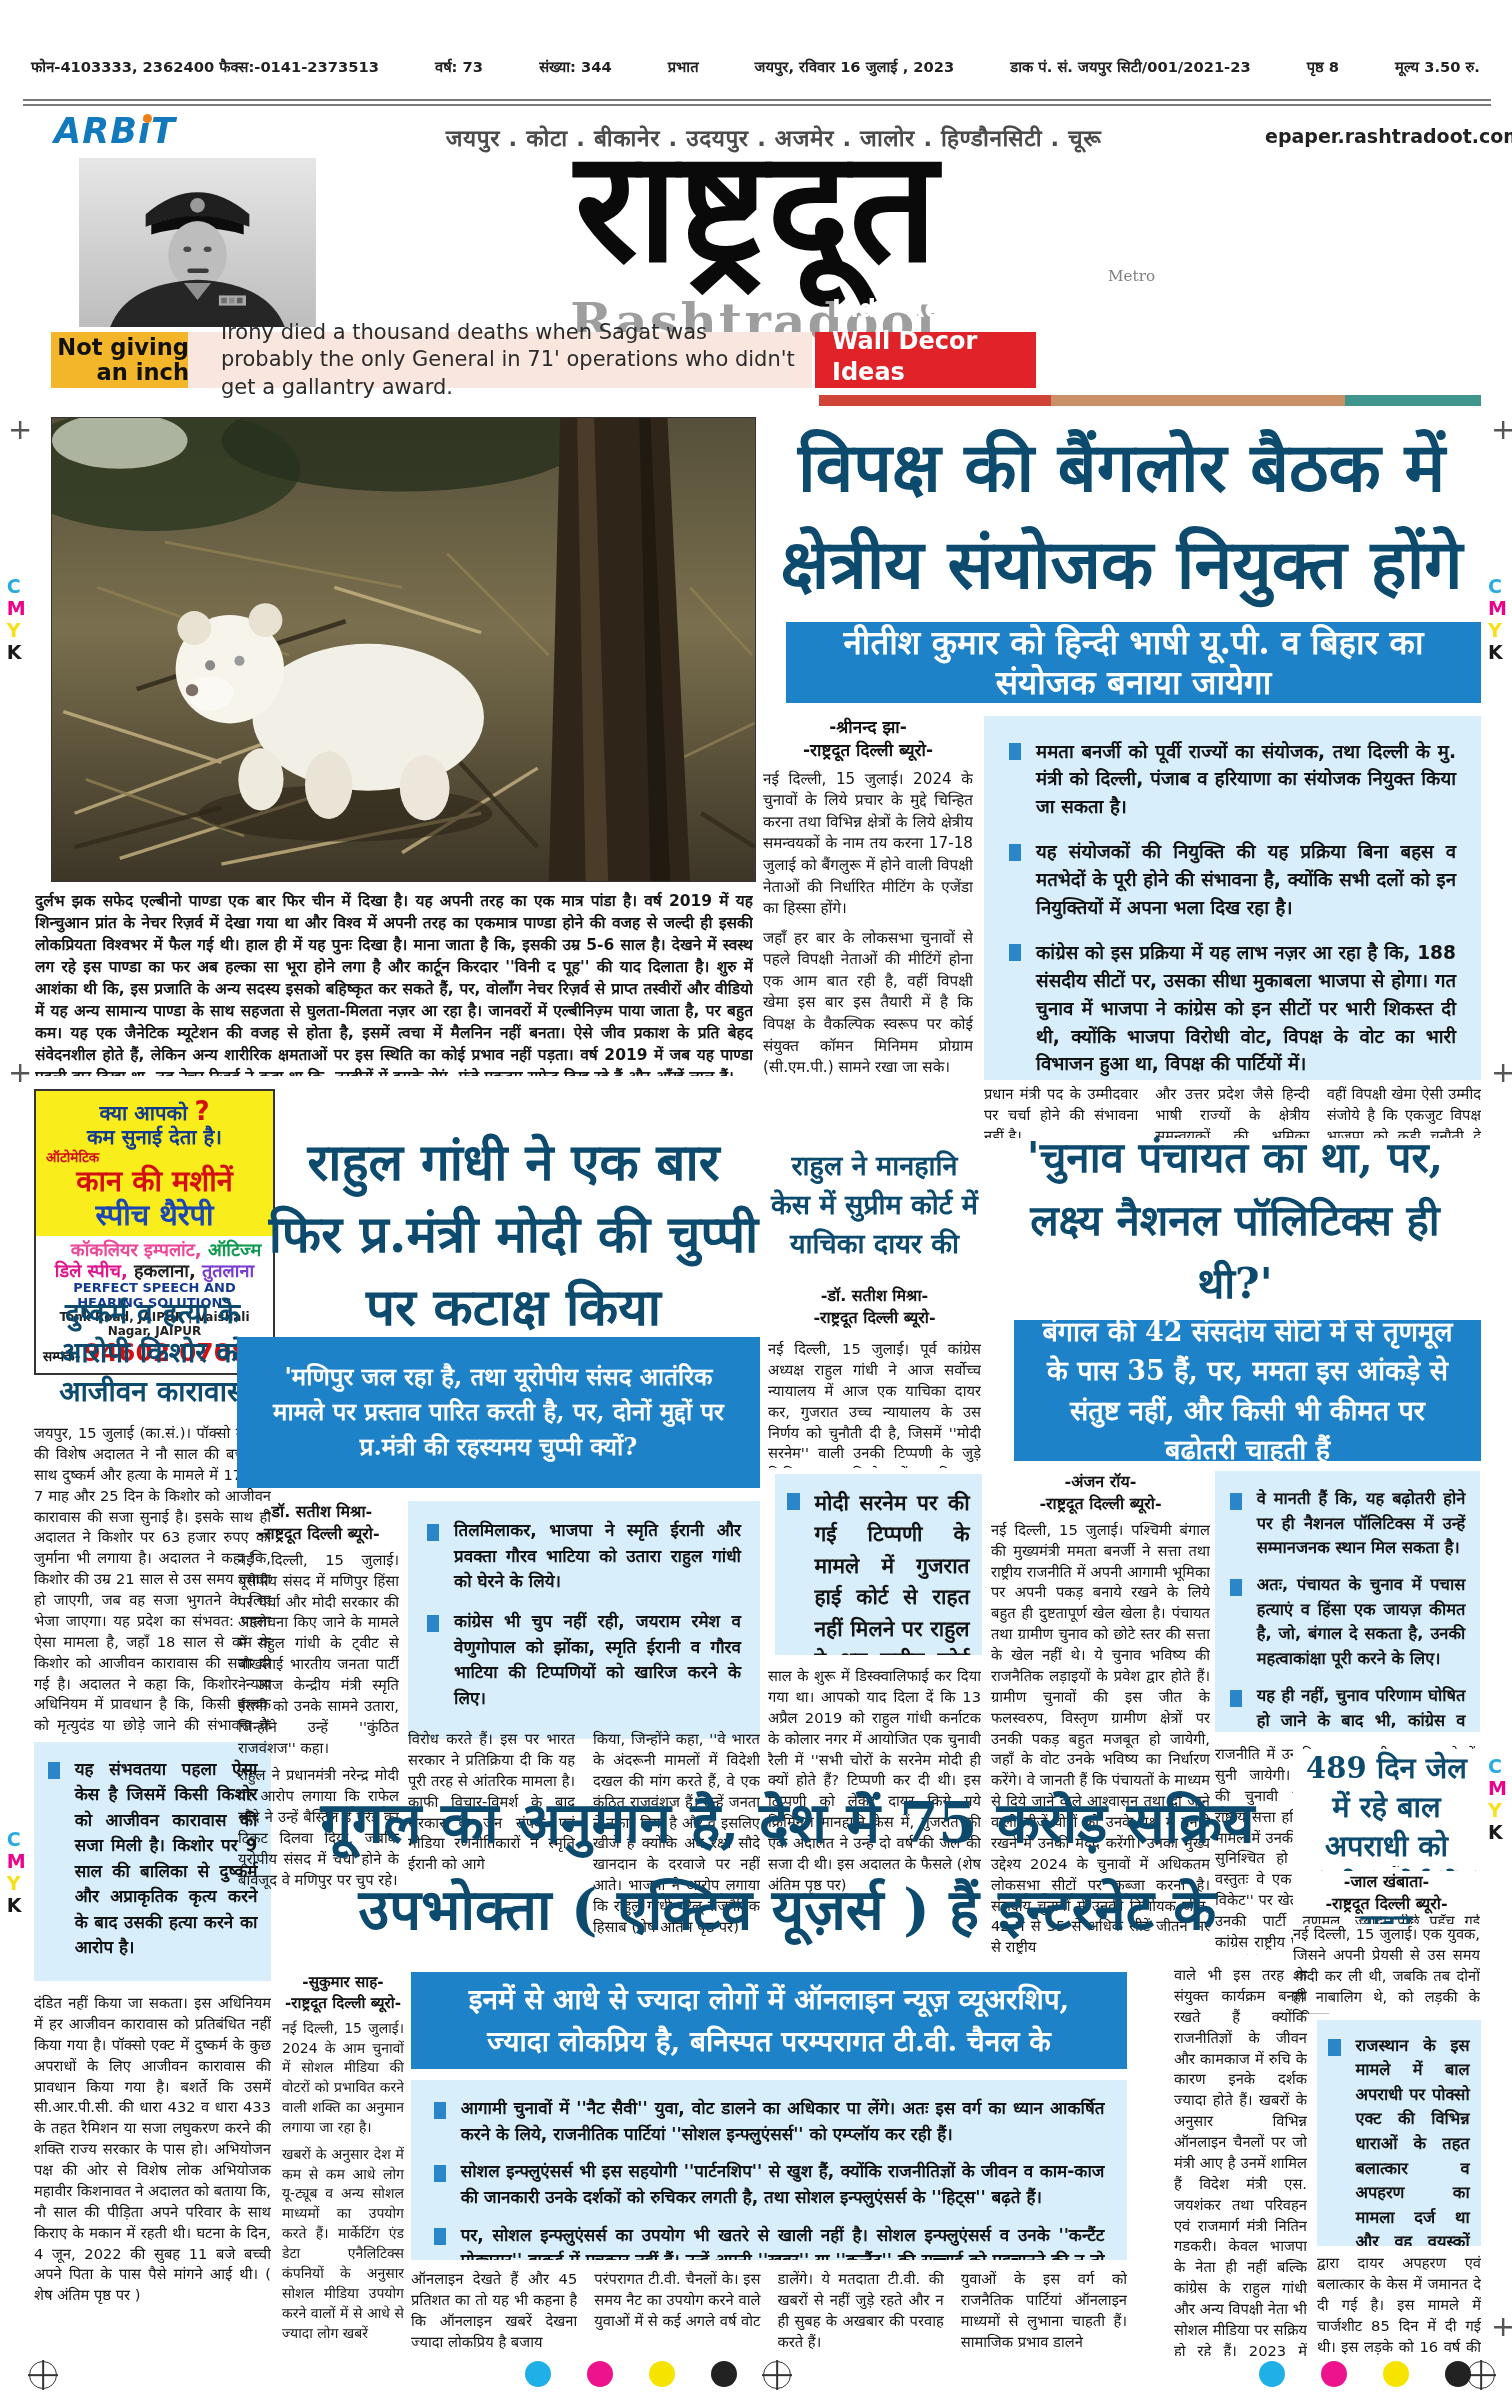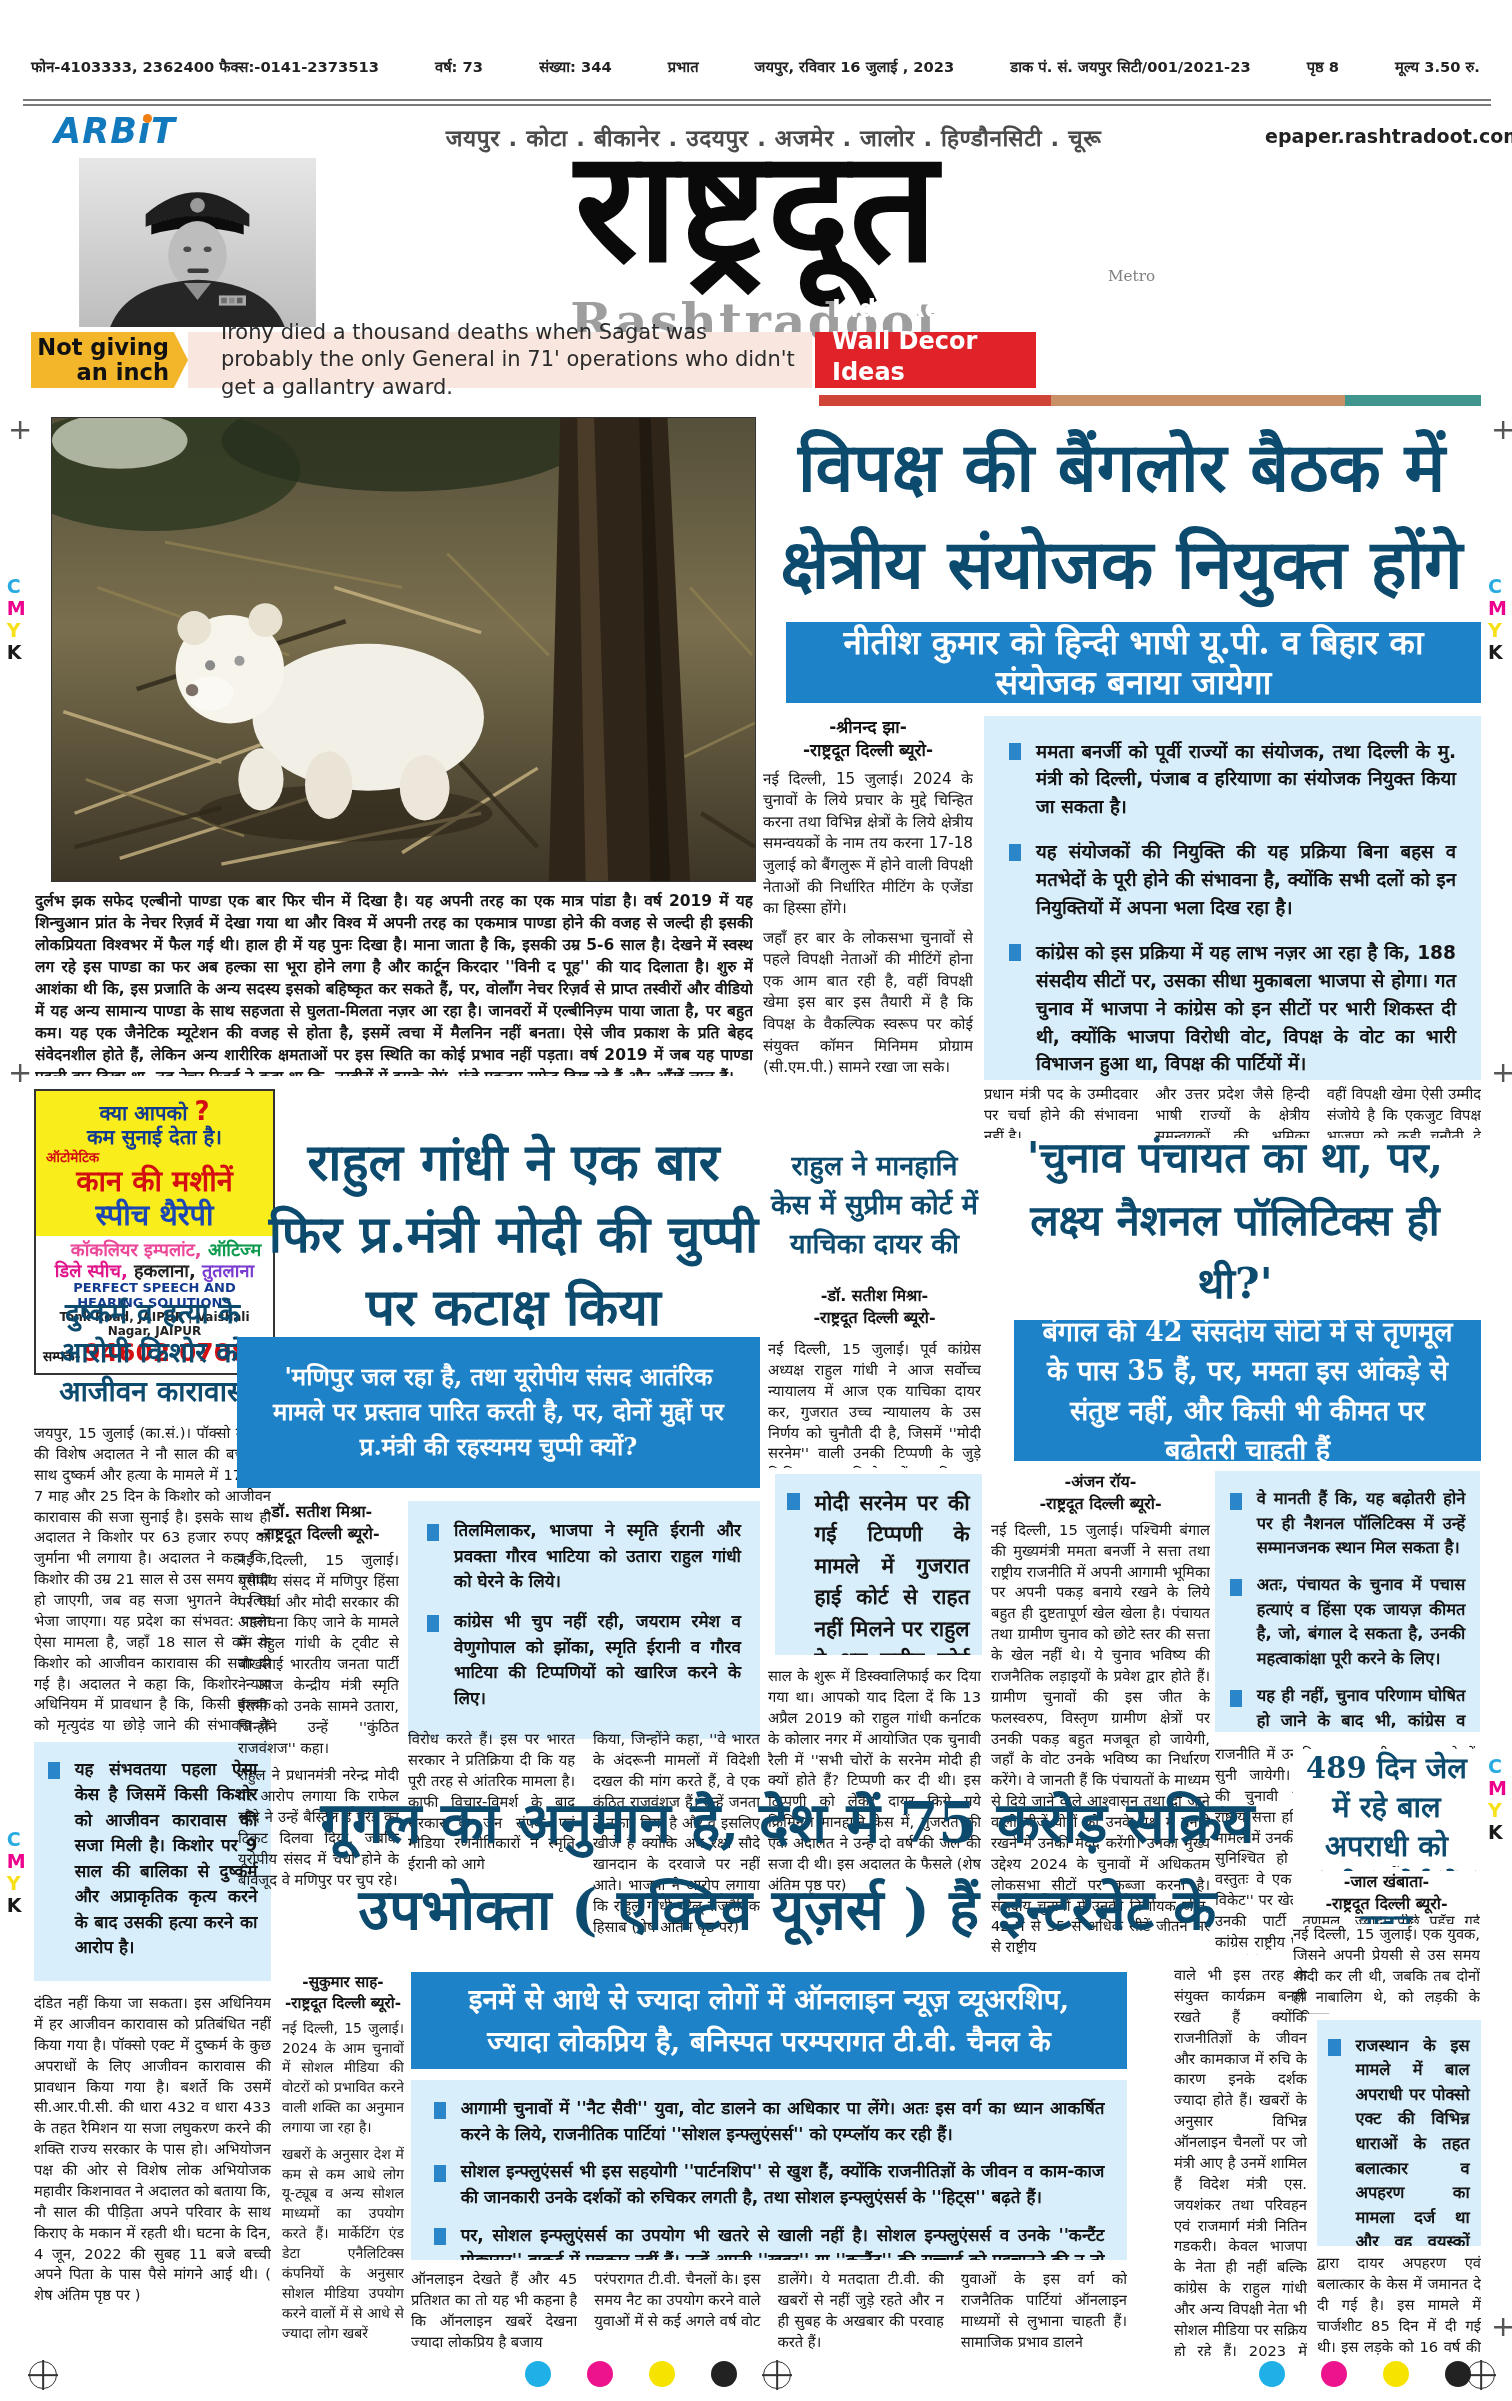--- a/index.html
+++ b/index.html
@@ -18,21 +18,21 @@
   .infobar{display:flex;justify-content:space-between;font-size:14.7px;font-weight:600;color:#222;}
   .rule{background:#7a7a7a;height:1.7px;}
   .arbit{font-size:35px;font-weight:800;font-style:italic;color:#1379bd;letter-spacing:1.1px;position:relative;}
   .arbit .tittle{position:absolute;width:9px;height:9px;border-radius:50%;background:#f07f13;left:89px;top:3.4px;}
   .cities{font-size:22.6px;font-weight:700;color:#4c4c4c;text-align:center;letter-spacing:0.6px;}
   .epaper{font-size:19px;font-weight:600;color:#222;text-align:right;text-decoration:none;}
   .mast{font-size:154px;line-height:0.95;font-family:"DejaVu Serif",serif;font-weight:700;text-align:center;color:#0a0a0a;}
   .mast-en{font-size:50px;font-family:"DejaVu Serif",serif;font-weight:700;color:#9e9e9e;text-align:center;letter-spacing:2.3px;}
   .metro{font-size:15.2px;color:#808080;font-family:"DejaVu Serif",serif;}
   .banner-yellow{background:#f3b62b;clip-path:polygon(0 0,91% 0,100% 50%,91% 100%,0 100%);
-                 display:flex;align-items:center;justify-content:center;}
+                 display:flex;align-items:center;justify-content:center;margin-left:20px;}
   .banner-yellow p{margin:0;font-size:22.6px;font-weight:800;line-height:1.12;text-align:right;padding-right:19px;color:#111;}
   .banner-pink{background:#f9e6df;display:flex;align-items:center;}
   .banner-pink p{margin:0;font-size:21px;color:#2b2b2b;line-height:1.3;padding:0 11.3px 0 33px;}
   .banner-red{background:#e02229;display:flex;align-items:center;}
   .banner-red p{margin:0;color:#fff;font-size:24px;font-weight:800;line-height:1.3;padding-left:17px;}
   .banner-teal{background:#40958d;display:flex;align-items:center;}
   .banner-teal:before{content:"";position:absolute;left:0;top:0;border-left:37px solid #5a5f5e;border-bottom:37px solid transparent;}
   .bof-title{width:141px;text-align:right;color:#fff;font-size:24px;font-weight:800;line-height:1.25;}
   .bof-text{flex:1;color:#fff;font-size:21px;line-height:1.3;padding-left:14.7px;}
   .strip{display:flex;height:11.3px;}

